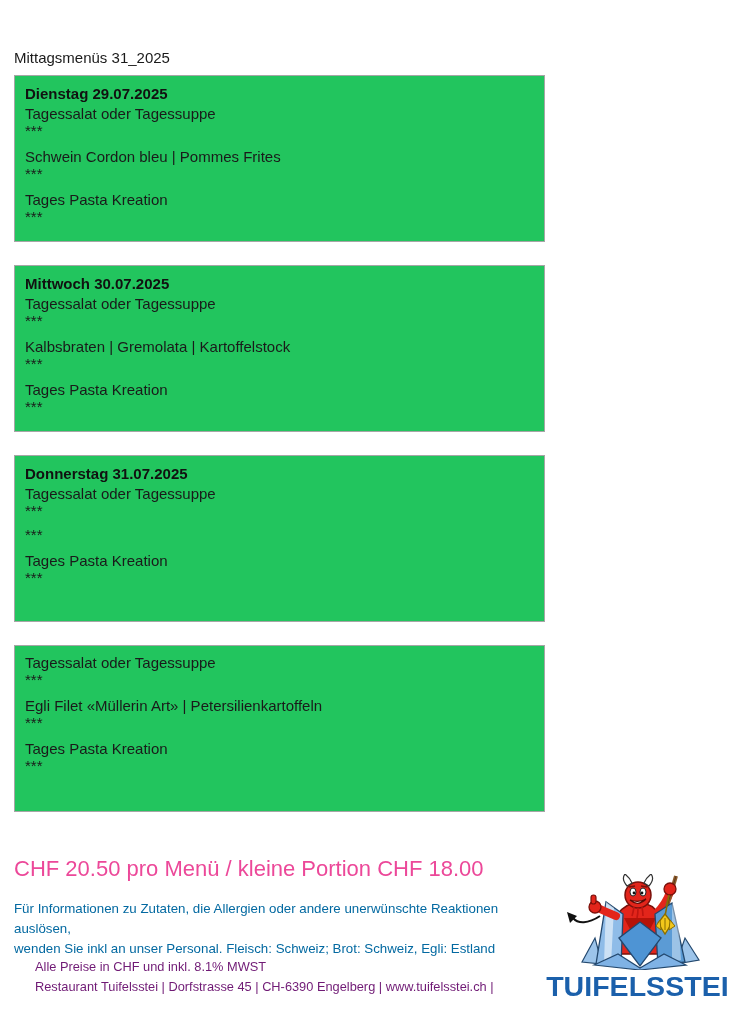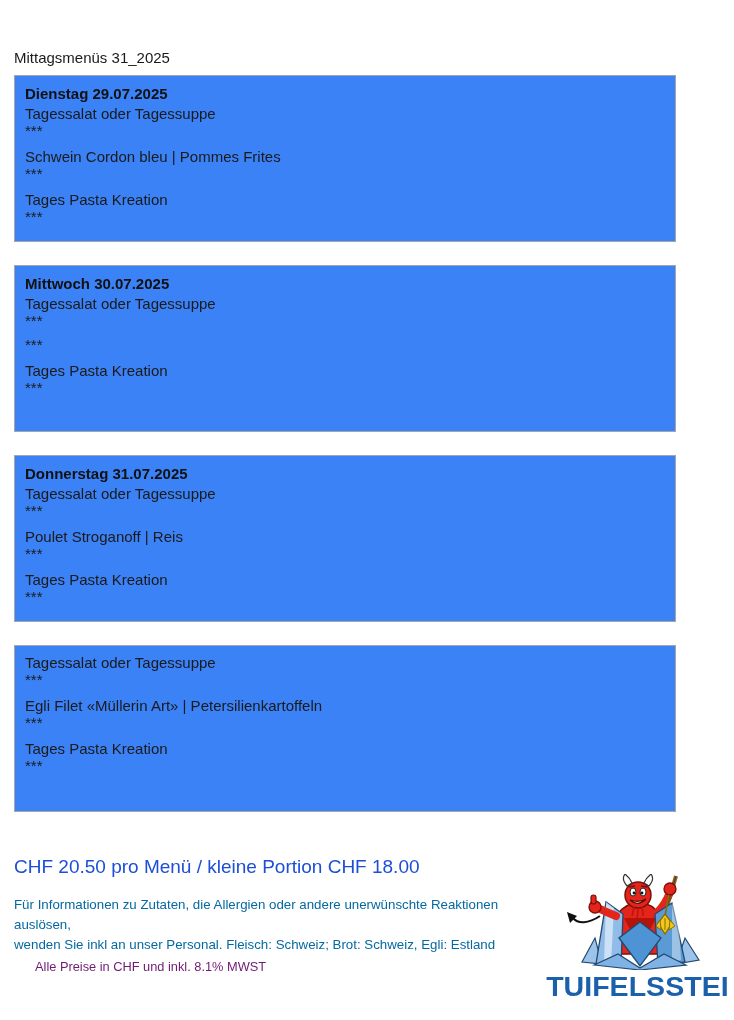--- a/index.html
+++ b/index.html
@@ -14,41 +14,41 @@
   }
   .content { margin-left: 14px; }
   .doc-title {
     padding-top: 49px;
     margin: 0 0 9px 0;
     font-size: 15px;
     font-weight: 400;
     color: #1a1a1a;
   }
   .menu-card {
-    width: 662px;
+    width: 531px;
     min-height: 167px;
     border: 1px solid #a6a6a6;
     padding: 7px 12px 16px 10px;
     margin-bottom: 23px;
-    background: #3b82f6;
+    background: #22c55e;
   }
   .menu-card h2 {
     margin: 0;
     font-size: 15px;
     line-height: 21px;
     font-weight: 700;
     color: #111;
   }
   .menu-card p { margin: 0; font-size: 15px; line-height: 19px; }
   .menu-card p.stars { line-height: 16px; margin-bottom: 8px; }
   .menu-card p.stars.last { margin-bottom: 0; }
   .price-line {
     margin: 44px 0 0 0;
-    font-size: 19px;
-    color: #1d4ed8;
+    font-size: 22px;
+    color: #ec4899;
   }
   .allergy-info {
     margin: 17px 0 0 0;
     font-size: 13.3px;
     line-height: 20px;
     max-width: 540px;
     color: #0369a1;
   }
   .footer {
     position: absolute;
@@ -91,30 +91,30 @@
     <p>Schwein Cordon bleu | Pommes Frites</p>
     <p class="stars">***</p>
     <p>Tages Pasta Kreation</p>
     <p class="stars last">***</p>
   </section>
 
   <section class="menu-card">
     <h2>Mittwoch 30.07.2025</h2>
     <p>Tagessalat oder Tagessuppe</p>
     <p class="stars">***</p>
+    <p>Kalbsbraten | Gremolata | Kartoffelstock</p>
     <p class="stars">***</p>
     <p>Tages Pasta Kreation</p>
     <p class="stars last">***</p>
   </section>
 
   <section class="menu-card">
     <h2>Donnerstag 31.07.2025</h2>
     <p>Tagessalat oder Tagessuppe</p>
     <p class="stars">***</p>
-    <p>Poulet Stroganoff | Reis</p>
     <p class="stars">***</p>
     <p>Tages Pasta Kreation</p>
     <p class="stars last">***</p>
   </section>
 
   <section class="menu-card">
     <p>Tagessalat oder Tagessuppe</p>
     <p class="stars">***</p>
     <p>Egli Filet «Müllerin Art» | Petersilienkartoffeln</p>
     <p class="stars">***</p>
@@ -126,20 +126,21 @@
 
   <div class="allergy-info">
     <span>Für Informationen zu Zutaten, die Allergien oder andere unerwünschte Reaktionen auslösen,</span><br>
     <span>wenden Sie inkl an unser Personal. Fleisch: Schweiz; Brot: Schweiz, Egli: Estland</span>
   </div>
 
 </div>
 
 <div class="footer">
   <p>Alle Preise in CHF und inkl. 8.1% MWST</p>
+  <p>Restaurant Tuifelsstei | Dorfstrasse 45 | CH-6390 Engelberg | www.tuifelsstei.ch |</p>
 </div>
 
 <div class="logo">
   <svg class="logo-art" width="150" height="96" viewBox="0 0 150 96" xmlns="http://www.w3.org/2000/svg">
 
     <path d="M34,42 C22,50 12,50 7,44" fill="none" stroke="#111" stroke-width="2"></path>
     <polygon points="1,38 11,42 4,49" fill="#111"></polygon>
 
     <path d="M44,80 L52,40 Q60,28 74,29 Q88,30 92,40 L100,80 Z" fill="#E3251B" stroke="#7A100A" stroke-width="1.5"></path>
     <polygon points="58,44 74,74 90,44" fill="#B51309"></polygon>

